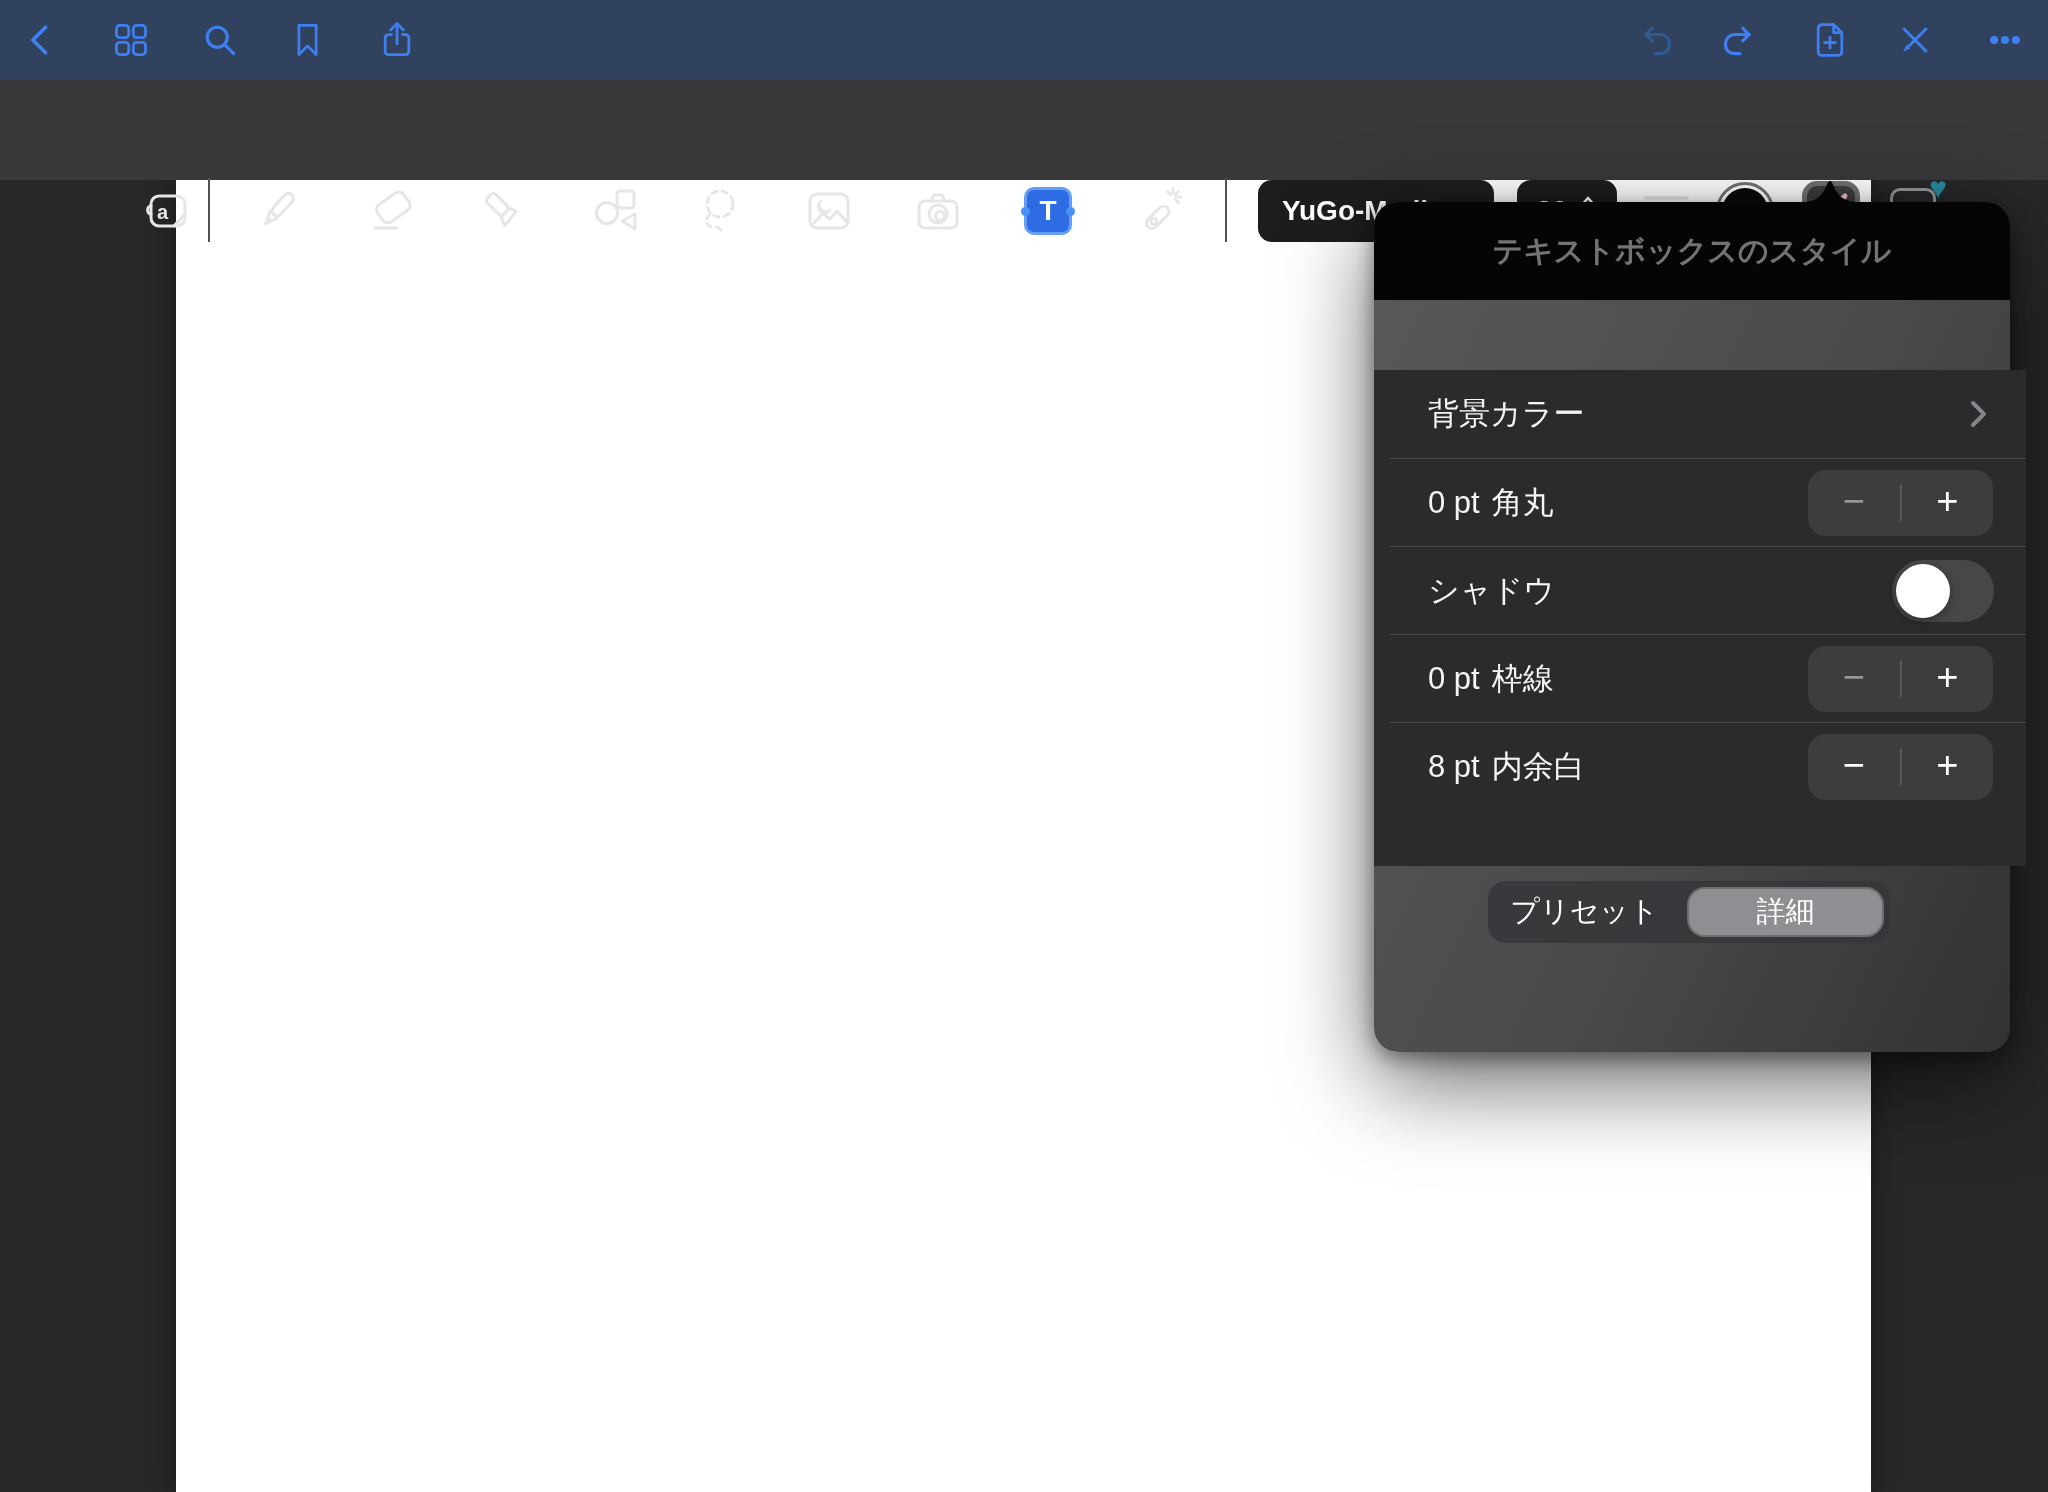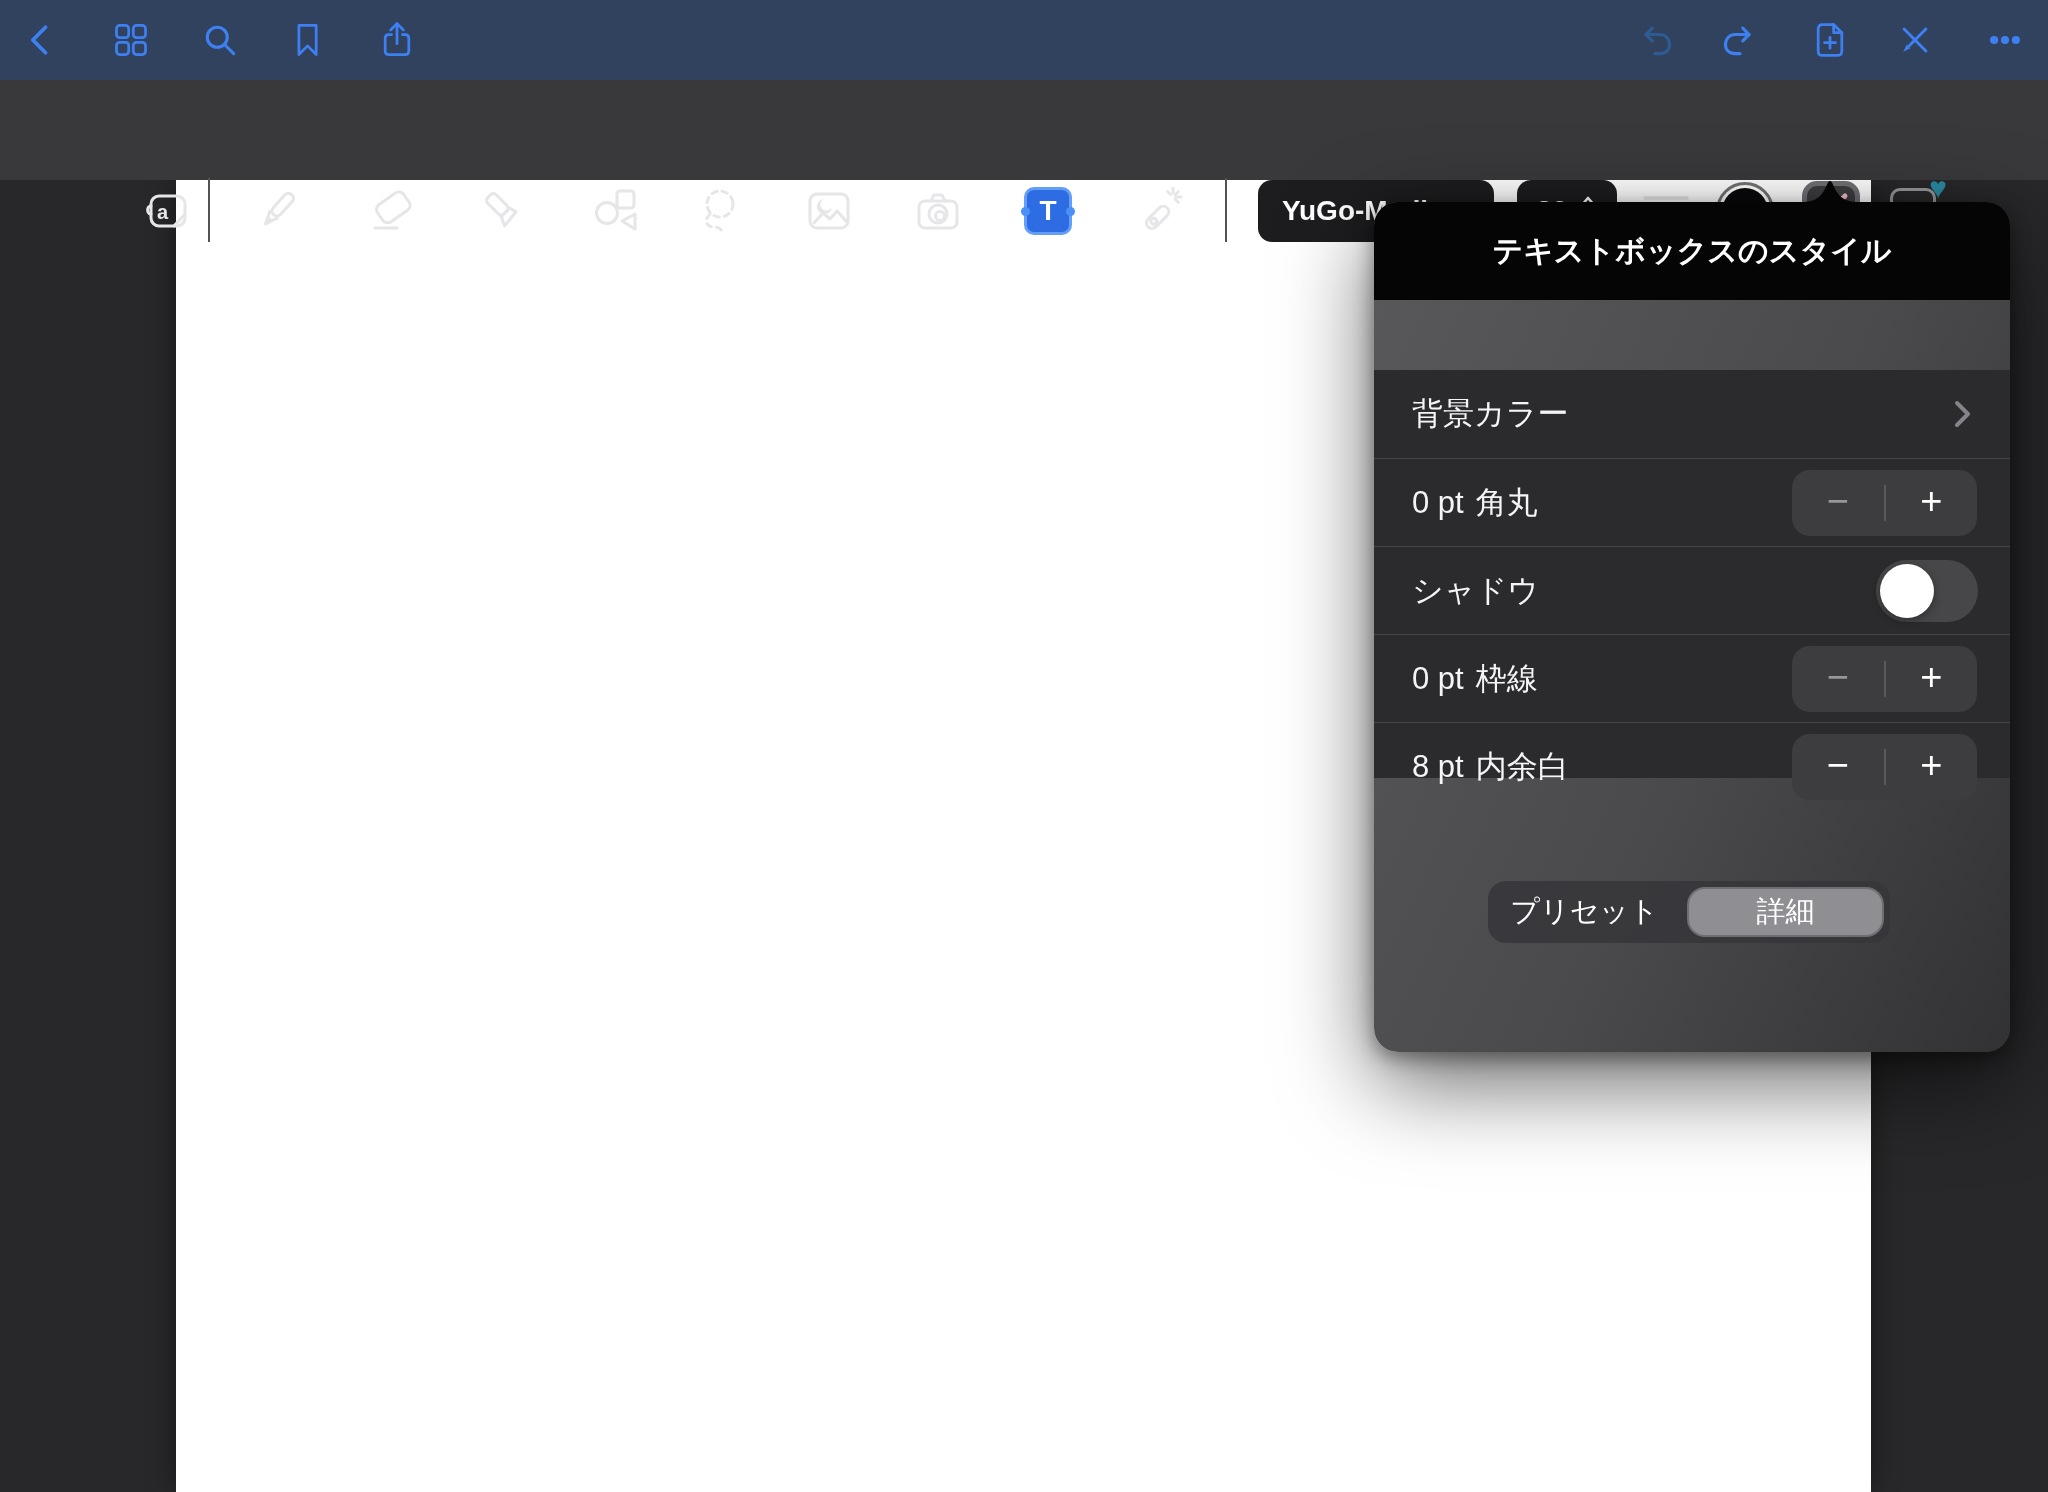--- a/index.html
+++ b/index.html
@@ -41,22 +41,22 @@
   
   .page{position:absolute;left:176px;top:180px;width:1695px;height:1312px;background:#ffffff;
         box-shadow:0 0 26px rgba(0,0,0,.45);z-index:1;}
   
   .popover{position:absolute;left:1374px;top:202px;width:636px;height:850px;border-radius:24px;
         background:linear-gradient(115deg,#59595c 0%,#4a4a4d 55%,#323234 100%);
         box-shadow:0 30px 90px rgba(0,0,0,.6),0 6px 20px rgba(0,0,0,.4);z-index:10;}
   .pop-arrow{position:absolute;left:430px;top:-26px;width:52px;height:26px;}
   .pop-header{position:absolute;left:0;top:0;width:100%;height:98px;background:#050506;
         border-radius:24px 24px 0 0;display:flex;align-items:center;justify-content:center;}
-  .pop-title{color:#ffffff;font-size:30px;font-weight:600;}
-  .pop-rows{position:absolute;left:0;top:168px;width:100%;height:408px;background:#2b2b2d;}
+  .pop-title{color:#737373;font-size:30px;font-weight:600;}
+  .pop-rows{position:absolute;left:0;top:168px;width:100%;height:496px;background:#2b2b2d;padding-left:16px;}
   .prow{position:relative;height:88px;box-sizing:border-box;display:flex;align-items:center;
         padding-left:38px;cursor:pointer;}
   .prow + .prow{border-top:1.5px solid rgba(90,90,95,.6);}
   .plabel,.pvalue{color:#f5f5f7;font-size:31px;}
   .pvalue{margin-right:12px;}
   .chev{position:absolute;right:38px;top:50%;margin-top:-14px;}
   .stepper{position:absolute;right:33px;top:11px;width:185px;height:66px;border-radius:18px;
         background:#3d3d40;display:flex;align-items:center;}
   .step{flex:1;background:none;border:0;color:#ffffff;font-size:38px;line-height:1;cursor:pointer;
         font-family:inherit;padding:0 0 4px 0;}

